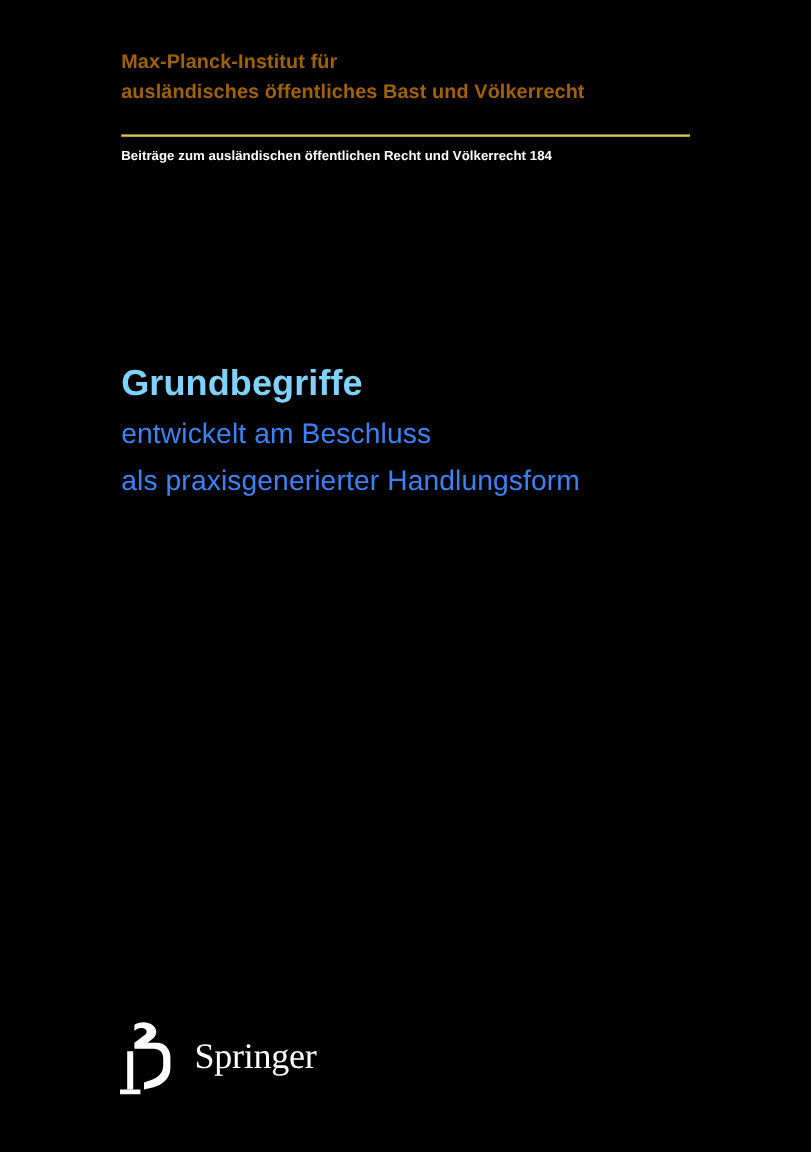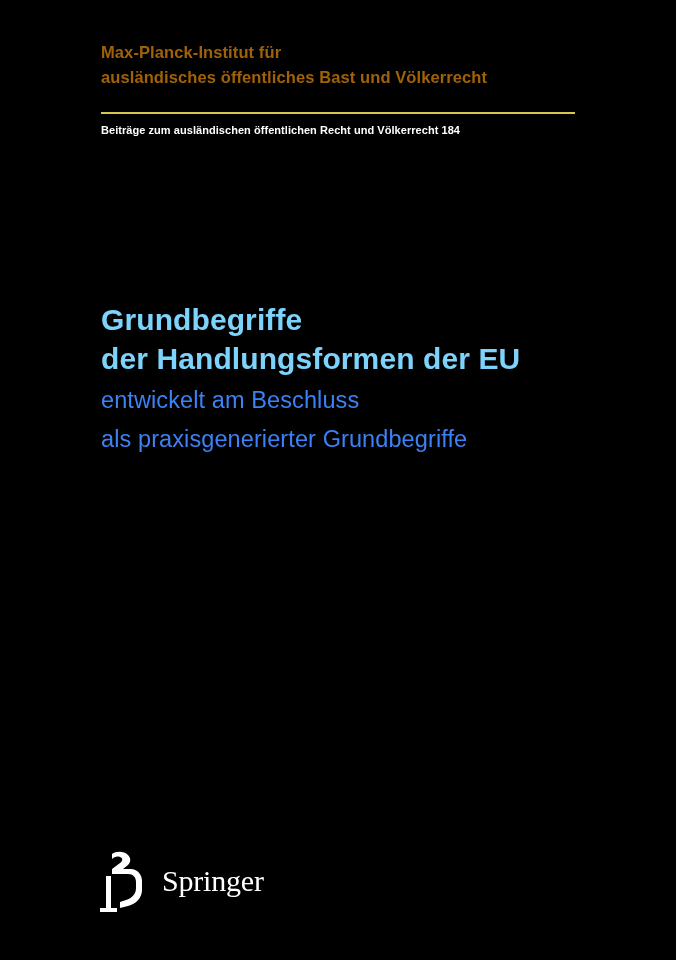--- a/index.html
+++ b/index.html
@@ -116,23 +116,22 @@
     <div class="institute-line">ausländisches öffentliches Bast und Völkerrecht</div>
   </div>
 
   <div class="rule"></div>
 
   <div class="series-line">Beiträge zum ausländischen öffentlichen Recht und Völkerrecht  184</div>
 
 
   <div class="title-block">
     <div class="title-main">Grundbegriffe</div>
-    <div class="title-main">der Handlungsformen der EU</div>
     <div class="subtitle">entwickelt am Beschluss</div>
-    <div class="subtitle">als praxisgenerierter Grundbegriffe</div>
+    <div class="subtitle">als praxisgenerierter Handlungsform</div>
   </div>
 
   <div class="publisher">
     <span>
       <svg class="springer-logo" viewBox="0 0 52 62" xmlns="http://www.w3.org/2000/svg" aria-hidden="true">
         <g fill="#ffffff">
           <path d="M14 4 C18 1, 26 1, 30 5 C33 8, 33 12, 30 15 L25 19 L33 19 C39 19, 44 24, 44 31 L44 40 C44 48, 38 54, 30 56 L22 58 L22 52 L28 50 C34 48, 38 44, 38 38 L38 32 C38 27, 35 24, 30 24 L14 24 L14 19 L22 13 C25 11, 25 8, 22 7 C19 6, 16 7, 14 9 Z"></path>
           <path d="M8 26 L13 26 L13 58 L8 58 Z"></path>
           <path d="M2 58 L19 58 L19 62 L2 62 Z"></path>
         </g>

